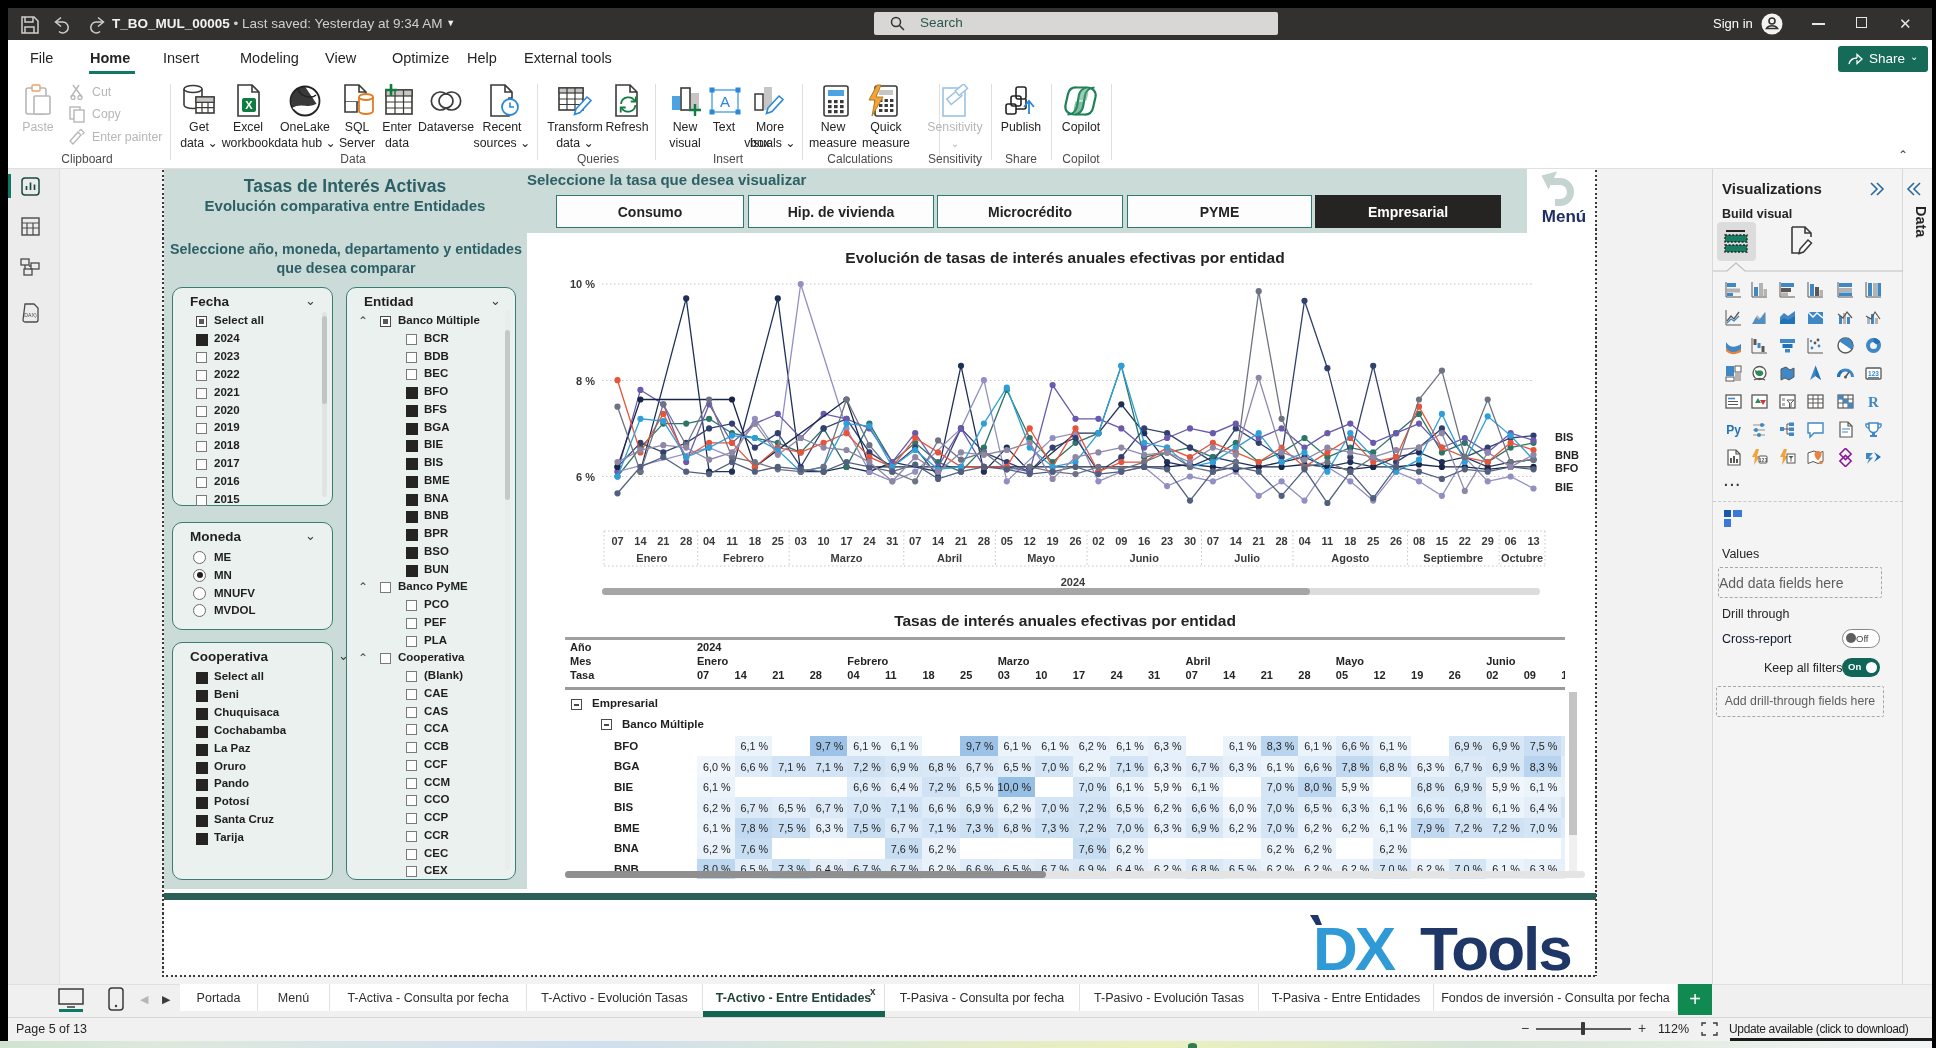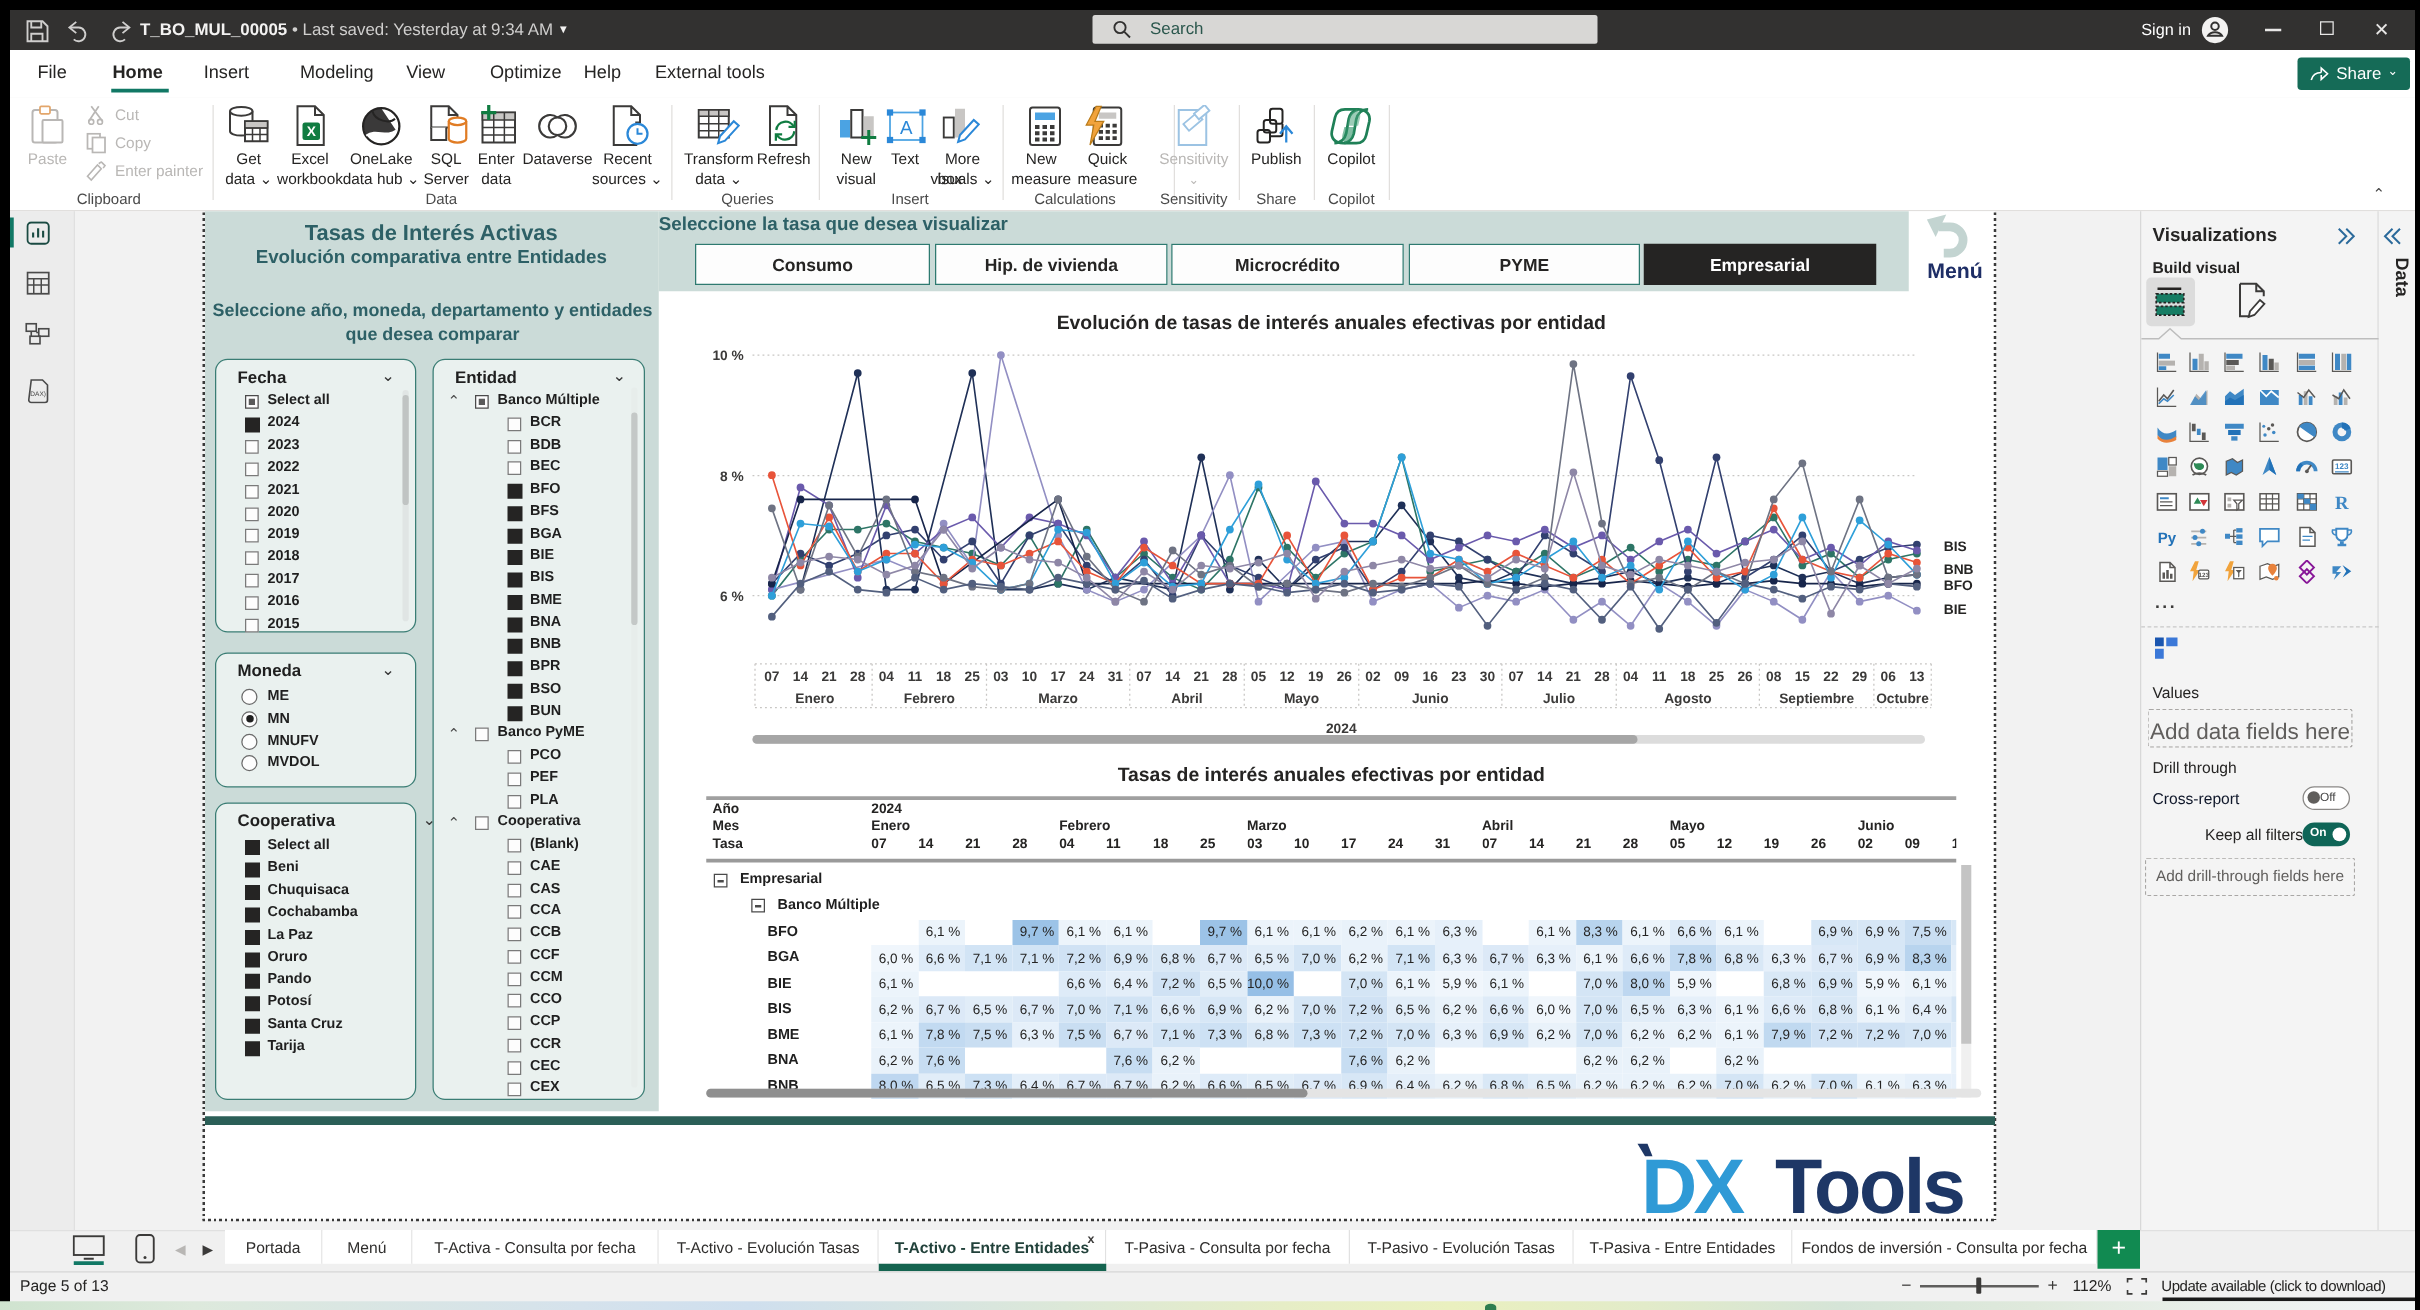--- a/index.html
+++ b/index.html
@@ -1670,21 +1670,21 @@
   </svg>
 <div style="position:absolute;left:1724px;top:473px;width:40px;height:16px;font-size:14px;font-weight:bold;color:#3b3a39;letter-spacing:2px;">...</div>
 <div style="position:absolute;left:1713px;top:501px;width:190px;height:1px;border-top:1px dashed #c8c8c8;"></div>
 <svg class="ab" style="left:1724px;top:509px" width="19" height="19" viewBox="0 0 19 19">
 <rect x="0" y="1" width="7" height="7" fill="#1a56b0"></rect>
     <rect x="9" y="1" width="9" height="7" fill="#3b78d8"></rect>
 <rect x="0" y="10" width="7" height="8" fill="#3b78d8"></rect>
   </svg>
 <div style="position:absolute;left:1722px;top:547px;width:100px;height:16px;font-size:12.5px;color:#252423;">Values</div>
 <div style="position:absolute;left:1718px;top:567px;width:164px;height:31px;border:1.2px dashed #a9a7a5;border-radius:2px;">
-    <div style="position:absolute;left:0;top:7px;width:100%;text-align:center;font-size:18px;color:#605e5c;">Add data fields here</div>
+    <div style="position:absolute;left:0;top:7px;width:100%;font-size:14px;color:#605e5c;">Add data fields here</div>
   </div>
 <div style="position:absolute;left:1722px;top:607px;width:140px;height:16px;font-size:12.5px;color:#252423;">Drill through</div>
 <div style="position:absolute;left:1722px;top:632px;width:120px;height:16px;font-size:12.5px;color:#0f172a;">Cross-report</div>
 <div style="position:absolute;left:1842px;top:629px;width:38px;height:19px;background:#fff;border:1.2px solid #8a8886;border-radius:10px;">
     <div style="position:absolute;left:3px;top:3px;width:10px;height:10px;border-radius:50%;background:#605e5c;"></div>
     <div style="position:absolute;left:13px;top:3px;font-size:9.5px;color:#444;">Off</div>
   </div>
 <div style="position:absolute;left:1764px;top:661px;width:130px;height:16px;font-size:12.5px;color:#252423;">Keep all filters</div>
 <div style="position:absolute;left:1842px;top:658px;width:38px;height:19px;background:#0f6557;border-radius:10px;">
     <div style="position:absolute;right:3.5px;top:3.5px;width:11px;height:11px;border-radius:50%;background:#fff;"></div>

